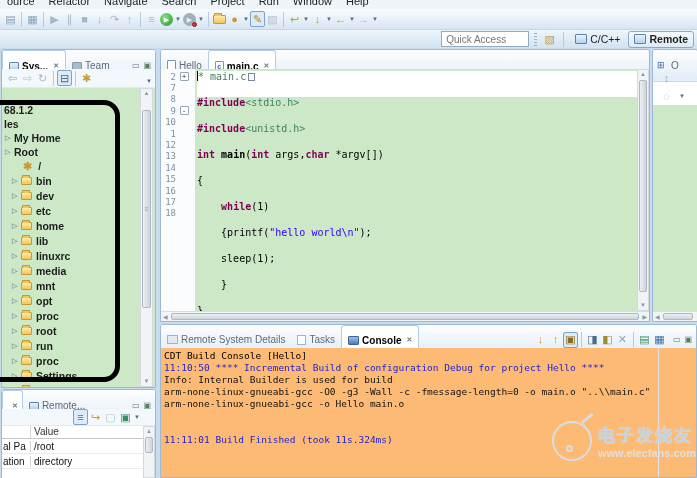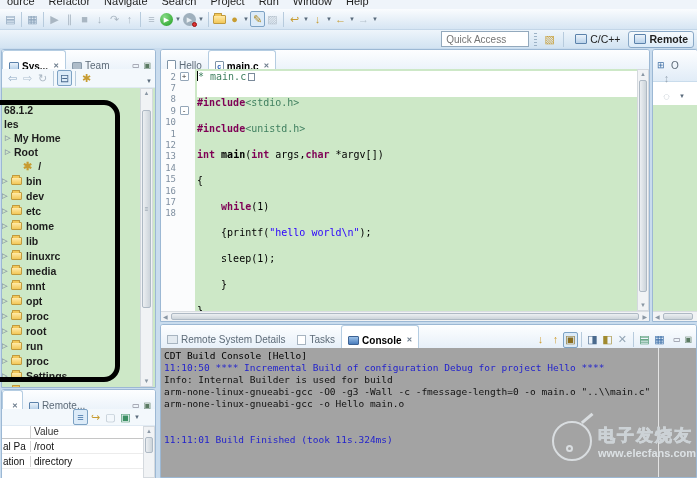--- a/index.html
+++ b/index.html
@@ -66,21 +66,21 @@
 
   
   #remote-toolbar{position:absolute;left:0;right:0;top:19px;height:19px;display:flex;
                   align-items:center;padding:0 3px;background:#f3f8fc;border-bottom:1px solid #e0eaf3}
   #remote-tree-wrap{position:absolute;left:0;right:0;top:38px;bottom:0;background:#cde8c7;
                     overflow:hidden;padding-top:15px}
   .trow{display:flex;align-items:center;height:15px;font-size:10.5px;font-weight:bold;color:#1d1d1d}
   .trow.conn{height:14px;padding-left:2px}
   .trow.node{height:14px;padding-left:3px}
   .trow.rootdir{height:14px;padding-left:21px}
-  .trow.folder{}
+  .trow.folder{padding-left:10px}
   .arr{color:#8a98a6;font-size:7px;width:9px;flex:none}
   .rootic{color:#c79c31;margin-right:6px;font-size:11px;font-weight:bold}
   .sb{position:absolute;background:#f1f3f5;border:1px solid #d4d9de}
   .sb-thumb{position:absolute;left:1px;right:1px;background:linear-gradient(90deg,#eceff2,#ccd4da);
             border:1px solid #aeb9c4;border-radius:2px;font-size:6px;color:#8a97a4;
             display:flex;align-items:center;justify-content:center}
   .sb-ar{position:absolute;left:0;right:0;height:9px;font-size:6px;color:#8a97a4;
          text-align:center;line-height:9px}
   #hl-rect{position:absolute;left:-16px;top:100px;width:136px;height:282px;border:5px solid #000;
            border-radius:16px;z-index:30;pointer-events:none}
@@ -115,21 +115,21 @@
   .endbox{display:inline-block;width:7px;height:8px;border:1px solid #7a8a9a;margin-left:2px;vertical-align:-1px}
   .hscroll{position:absolute;left:0;right:0;bottom:0;height:10px;background:#f1f3f5;
            border-top:1px solid #d9dde1;font-size:6px;color:#8a97a4}
   .hscroll .hl{position:absolute;left:2px;top:1px}
   .hscroll .hr{position:absolute;right:2px;top:1px}
   .hthumb{position:absolute;top:1px;bottom:1px;background:linear-gradient(#eceff2,#ccd4da);
           border:1px solid #aeb9c4;border-radius:2px}
 
   
   #console-tabs{height:30px}
-  #console-content{position:absolute;left:0;right:0;top:23px;bottom:0;background:#a3a3a3;
+  #console-content{position:absolute;left:0;right:0;top:23px;bottom:0;background:#fdba74;
                    padding:2px 0 0 3px;font:9.5px "DejaVu Sans Mono",monospace;color:#111}
   .cline{height:12px;white-space:pre}
   .cline.blue{color:#2323cb}
   #console-title{height:12px;white-space:pre;color:#000}
   #console-vline{position:absolute;left:497px;top:23px;bottom:0;width:1px;background:#e4e4e4}
 
   
   #watermark{position:absolute;left:552px;top:418px;width:145px;height:58px;z-index:40;pointer-events:none}
   .wm-circle{position:absolute;left:0;top:3px;width:40px;height:40px;border:2.5px solid #d9dde0;border-radius:50%}
   .wm-leaf{position:absolute;left:26px;top:-6px;width:14px;height:2.5px;background:#d9dde0;transform:rotate(-40deg)}

